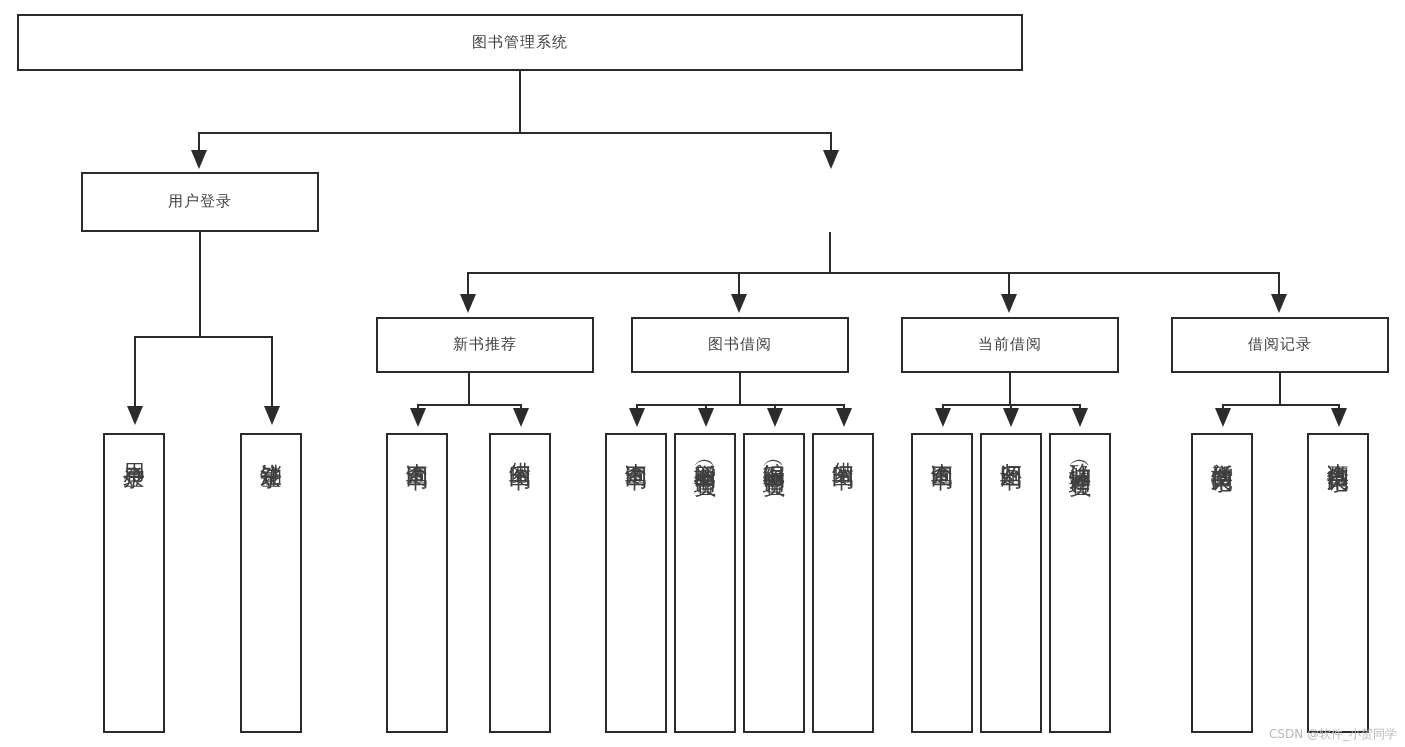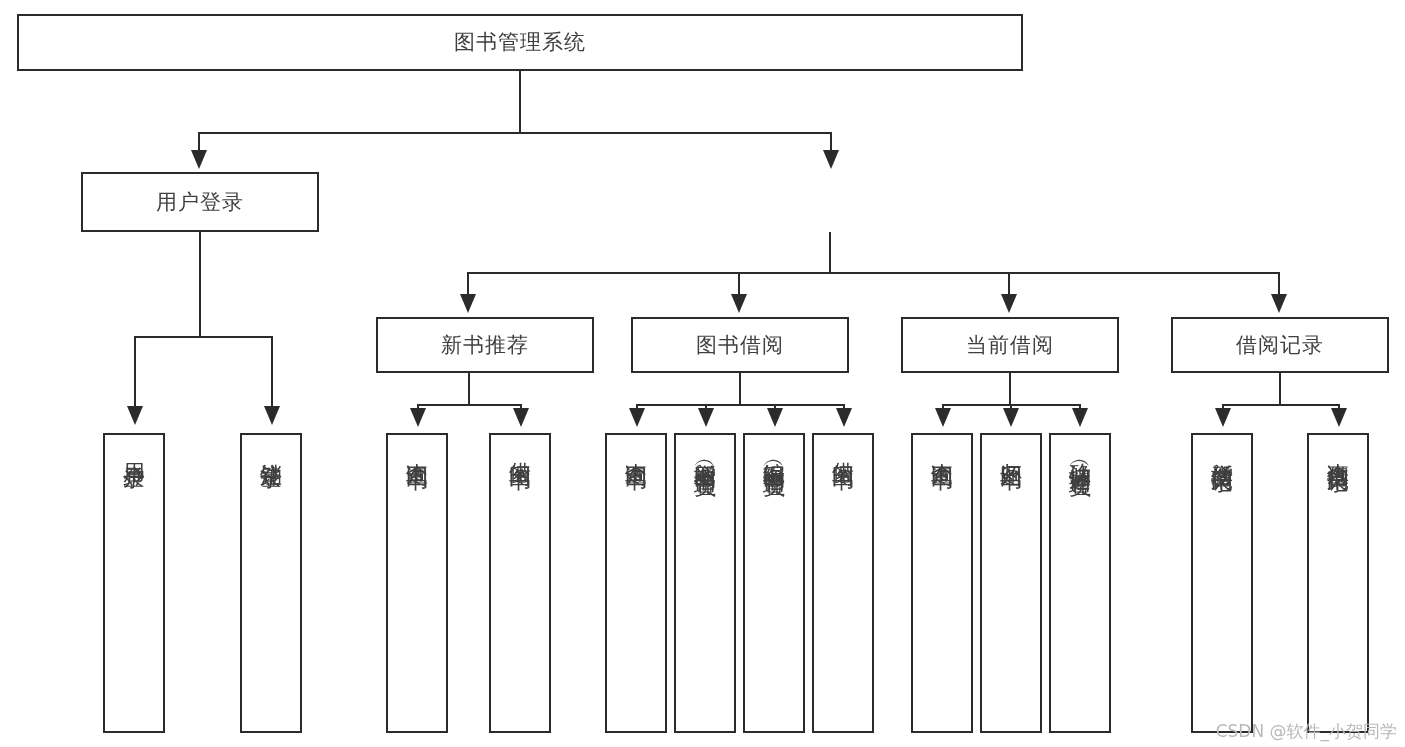--- a/index.html
+++ b/index.html
@@ -17,21 +17,21 @@
     box-sizing:border-box;
     border:2px solid #2b2b2b;
     background:#ffffff;
     display:flex;
     align-items:center;
     justify-content:center;
     color:#3a3a3a;
     z-index:3;
   }
   .node .lbl{
-    font-size:21px;
+    font-size:15px;
     letter-spacing:1px;
     line-height:1.15;
     white-space:nowrap;
     color:#3f3f3f;
   }
   
   .leaf{
     align-items:flex-start;
     justify-content:center;
     padding-top:10px;
@@ -55,21 +55,21 @@
     border-left:8px solid transparent;
     border-right:8px solid transparent;
     border-top:19px solid #2b2b2b;
     z-index:2;
   }
 
   
   #watermark{
     position:absolute;
     right:8px;bottom:4px;
-    font-size:17px;
+    font-size:12px;
     color:#b9b9b9;
     white-space:nowrap;
     z-index:5;
     font-family:"DejaVu Sans","Liberation Sans",sans-serif;
   }
 </style>
 </head>
 <body>
 
 <div id="stage">

